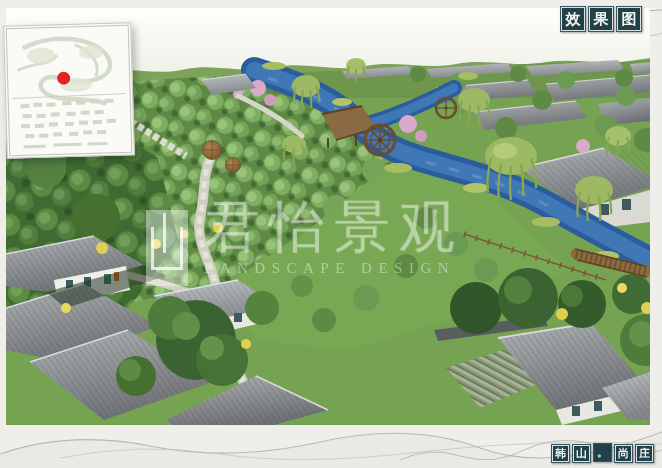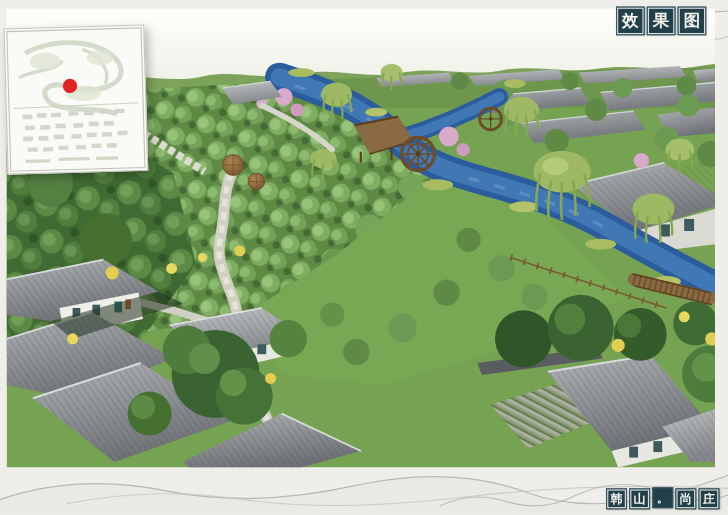--- a/index.html
+++ b/index.html
@@ -358,20 +358,29 @@
           <circle cx="60" cy="300" r="5" fill="#e8d95e"></circle>
       <circle cx="556" cy="306" r="6" fill="#e2cf52"></circle>
           <circle cx="616" cy="280" r="5" fill="#e8d95e"></circle>
       <circle cx="641" cy="300" r="6" fill="#e2cf52"></circle>
           <circle cx="178" cy="226" r="4" fill="#e8d95e"></circle>
       <circle cx="240" cy="336" r="5" fill="#e2cf52"></circle>
     </g>
   </svg>
   </div>
 
+  <div class="watermark">
+    <div class="wm-logo">
+      <div class="wm-logo-glyph"></div>
+    </div>
+    <div class="wm-text">
+      <div class="wm-cn">君怡景观</div>
+      <div class="wm-en">LANDSCAPE DESIGN</div>
+    </div>
+  </div>
 
   <div class="inset-map">
     <svg viewBox="0 0 126 131">
       <rect x="2" y="2" width="122" height="127" fill="#fafaf6" stroke="#c2c2ba" stroke-width="1"></rect>
       <g stroke="#c6d1bc" fill="none" opacity=".75">
         <path d="M18,22 C50,6 96,14 104,36 C110,54 80,62 58,54 C38,47 28,58 40,68 C52,77 86,72 100,80" stroke-width="4.5"></path>
         <path d="M12,44 C30,36 44,40 52,30" stroke-width="3"></path>
         <path d="M70,20 C86,26 96,40 90,52" stroke-width="3"></path>
       </g>
       <g fill="#dfe5d4" opacity=".8">

